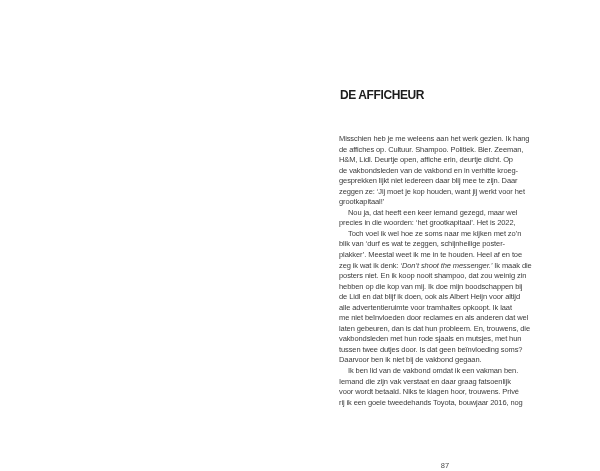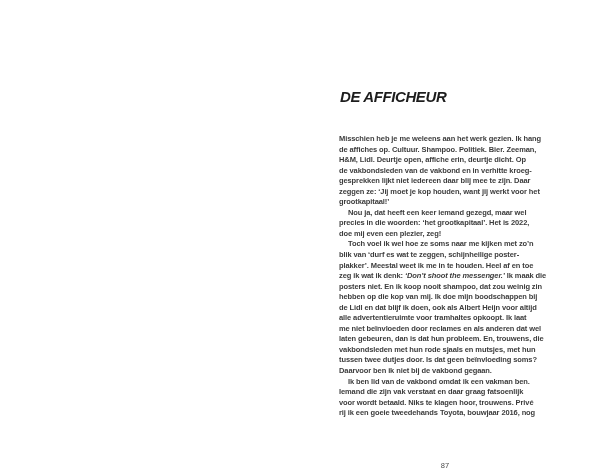--- a/index.html
+++ b/index.html
@@ -20,46 +20,44 @@
   .book-page{
     position:relative;
     width:600px;
     height:471px;
     background:var(--bg);
   }
   .chapter-title{
     position:absolute;
     left:340px;
     top:79px;
-    font-size:15px;
+    font-size:12px;
     line-height:16px;
     font-weight:900;
     letter-spacing:-0.4px;
     color:var(--title-color);
     white-space:nowrap;
-    font-style:italic;
   }
   .body-text{
     position:absolute;
     left:339px;
     top:134px;
     width:212px;
     font-size:7.5px;
     line-height:10.55px;
     letter-spacing:-0.1px;
     color:var(--body-color);
   }
   .para{
     margin:0;
     padding:0;
   }
   .line{
     white-space:nowrap;
     height:10.55px;
-    font-weight:bold;
   }
   .line.indent{
     padding-left:9px;
   }
   .line em{
     font-style:italic;
     margin-top:24px;
   }
   .page-number{
     position:absolute;
@@ -84,21 +82,20 @@
         <div class="line">de affiches op. Cultuur. Shampoo. Politiek. Bier. Zeeman,</div>
         <div class="line">H&amp;M, Lidl. Deurtje open, affiche erin, deurtje dicht. Op</div>
         <div class="line">de vakbondsleden van de vakbond en in verhitte kroeg-</div>
         <div class="line">gesprekken lijkt niet iedereen daar blij mee te zijn. Daar</div>
         <div class="line">zeggen ze: ‘Jij moet je kop houden, want jij werkt voor het</div>
         <div class="line">grootkapitaal!’</div>
       </div>
       <div class="para">
         <div class="line indent">Nou ja, dat heeft een keer iemand gezegd, maar wel</div>
         <div class="line">precies in die woorden: ‘het grootkapitaal’. Het is 2022,</div>
-        <div class="line">doe mij even een plezier, zeg!</div>
       </div>
       <div class="para">
         <div class="line indent">Toch voel ik wel hoe ze soms naar me kijken met zo’n</div>
         <div class="line">blik van ‘durf es wat te zeggen, schijnheilige poster-</div>
         <div class="line">plakker’. Meestal weet ik me in te houden. Heel af en toe</div>
         <div class="line">zeg ik wat ik denk: <em>‘Don’t shoot the messenger.’</em> Ik maak die</div>
         <div class="line">posters niet. En ik koop nooit shampoo, dat zou weinig zin</div>
         <div class="line">hebben op die kop van mij. Ik doe mijn boodschappen bij</div>
         <div class="line">de Lidl en dat blijf ik doen, ook als Albert Heijn voor altijd</div>
         <div class="line">alle advertentieruimte voor tramhaltes opkoopt. Ik laat</div>

